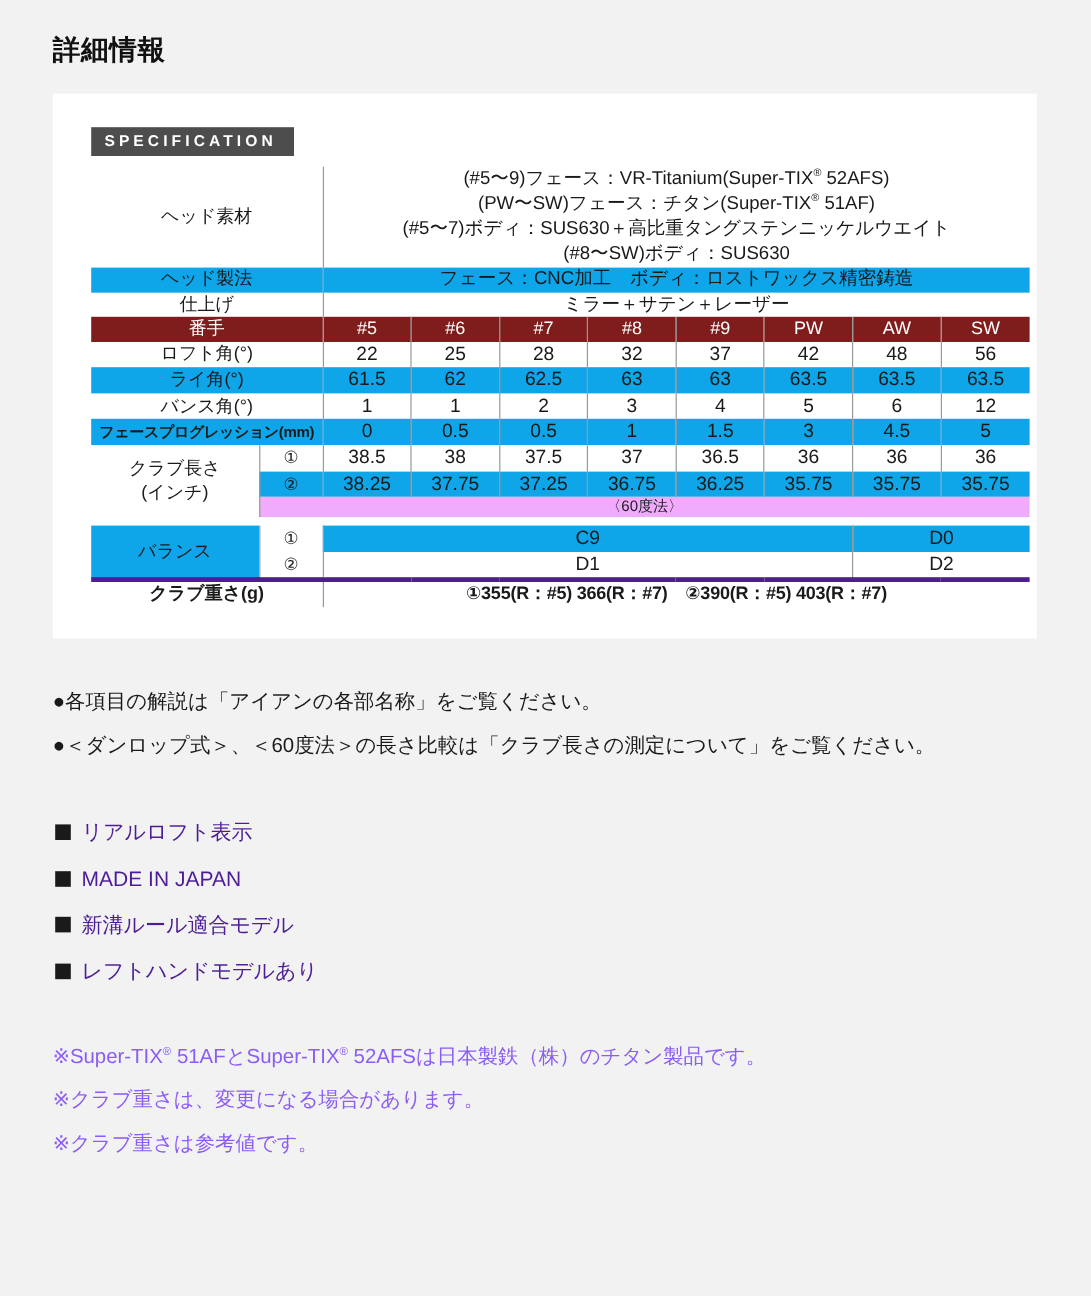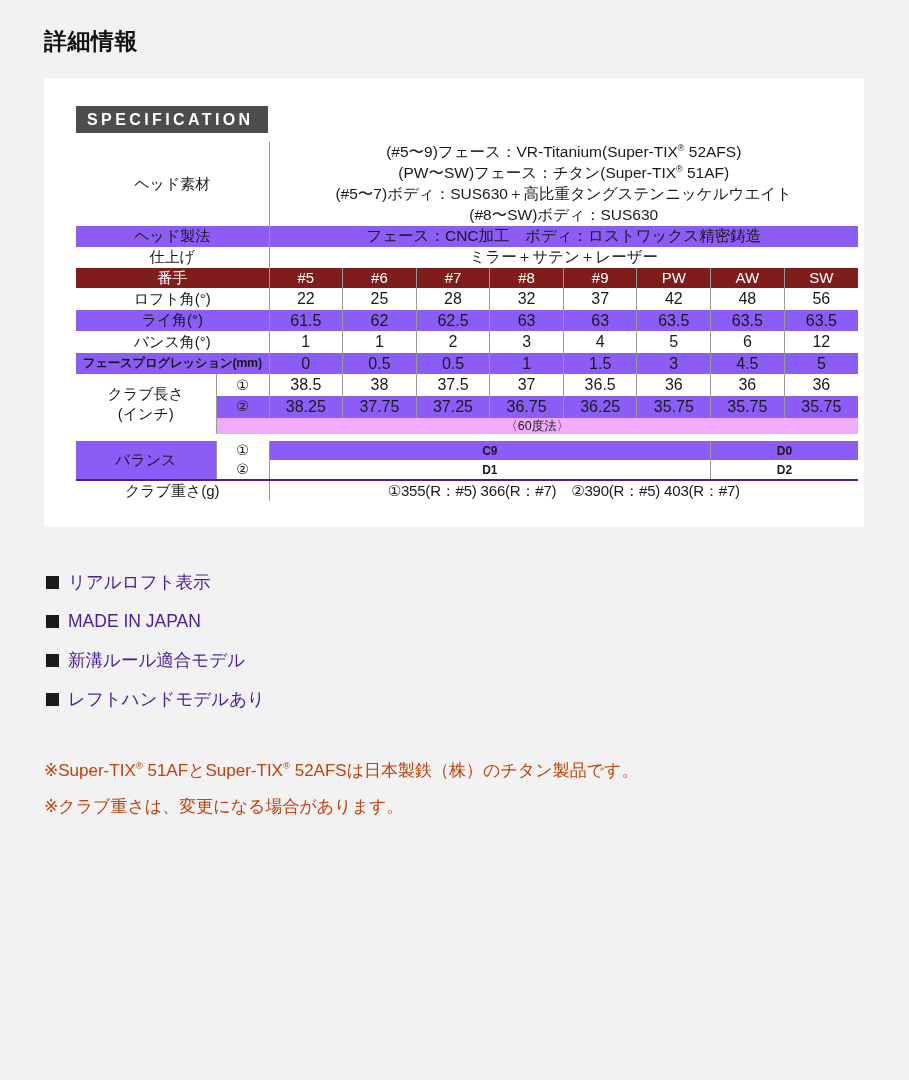--- a/index.html
+++ b/index.html
@@ -38,21 +38,21 @@
     width: 820px;
     background: #ffffff;
     box-sizing: border-box;
     padding: 28px 20px 26px 20px;
   }
 
   .spec-banner {
     display: inline-block;
     background: #4d4d4d;
     color: #ffffff;
-    font-size: 16px;
+    font-size: 13px;
     font-weight: bold;
     letter-spacing: 3.4px;
     padding: 5px 14px 5px 11px;
     line-height: 1.1;
     margin: 0 0 0 0;
   }
   .spec-banner-row {
     padding-left: 12px;
   }
 
@@ -78,33 +78,33 @@
     font-size: 15px;
     padding: 4px 6px;
     color: #1a1a1a;
   }
   .lbl-sm {
     font-size: 12.5px;
     letter-spacing: -0.3px;
     font-weight: bold;
   }
   .shade {
-    background: #8b5cf6;
+    background: #0ea5e9;
   }
   .white {
     background: #ffffff;
   }
   .hdr {
     background: #7f1d1d;
     color: #ffffff !important;
     font-size: 15px;
     padding: 3px 0;
   }
   .bl { border-left: 1px solid #999999; }
-  .bt { border-top: 2px solid #4c1d95; }
+  .bt { border-top: 4px solid #4c1d95; font-weight: bold; }
 
   .matcell {
     text-align: left;
     padding: 6px 0 6px 9px;
     font-size: 15.5px;
     line-height: 1.48;
     white-space: nowrap;
   }
   .matcell sup {
     font-size: 9px;
@@ -123,23 +123,22 @@
     font-size: 12.5px;
     padding: 3px 0 4px 0;
     background: #f0abfc;
   }
   .weights {
     font-size: 15px;
     padding: 5px 0 3px 0;
     letter-spacing: -0.2px;
   }
   .balval {
-    font-size: 12px;
+    font-size: 16px;
     padding: 4px 0;
-    font-weight: bold;
   }
   .spacer-row td { height: 7px; padding: 0; background: #ffffff; }
 
   
   .notes {
     margin: 36px 0 0 44px;
     width: 830px;
     font-size: 17px;
     line-height: 1.95;
     color: #1a1a1a;
@@ -162,21 +161,21 @@
     vertical-align: middle;
     position: relative;
     top: -1px;
   }
 
   .footnotes {
     margin: 34px 0 0 44px;
     width: 830px;
     font-size: 17px;
     line-height: 2.1;
-    color: #c2410c;
+    color: #8b5cf6;
   }
   .footnotes p { margin: 0; }
   .footnotes sup {
     font-size: 9.5px;
     vertical-align: super;
     line-height: 0;
   }
 </style>
 </head>
 <body>
@@ -337,26 +336,31 @@
 
         <tr>
           <td class="lbl white bt" colspan="2">クラブ重さ(g)</td>
           <td class="weights white bl bt" colspan="8">①355(R：#5)  366(R：#7)　②390(R：#5)  403(R：#7)</td>
         </tr>
 
       </tbody>
     </table>
   </div>
 
+  <div class="notes">
+    <p>●各項目の解説は「アイアンの各部名称」をご覧ください。</p>
+    <p>●＜ダンロップ式＞、＜60度法＞の長さ比較は「クラブ長さの測定について」をご覧ください。</p>
+  </div>
 
   <div class="bullets">
     <div class="row"><span class="sq"></span><span>リアルロフト表示</span></div>
     <div class="row"><span class="sq"></span><span>MADE IN JAPAN</span></div>
     <div class="row"><span class="sq"></span><span>新溝ルール適合モデル</span></div>
     <div class="row"><span class="sq"></span><span>レフトハンドモデルあり</span></div>
   </div>
 
   <div class="footnotes">
     <p><span>※Super-TIX</span><sup>®</sup><span> 51AFとSuper-TIX</span><sup>®</sup><span> 52AFSは日本製鉄（株）のチタン製品です。</span></p>
     <p>※クラブ重さは、変更になる場合があります。</p>
+    <p>※クラブ重さは参考値です。</p>
   </div>
 
 </div>
 
 </body></html>

